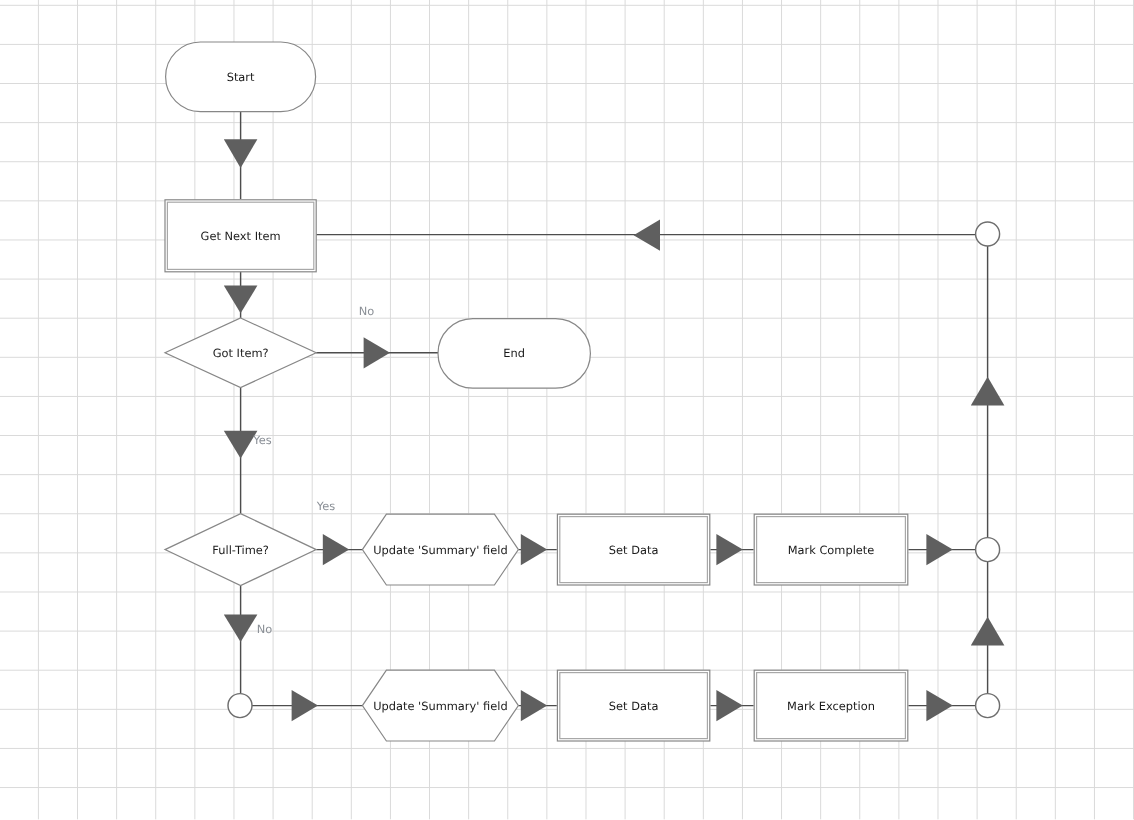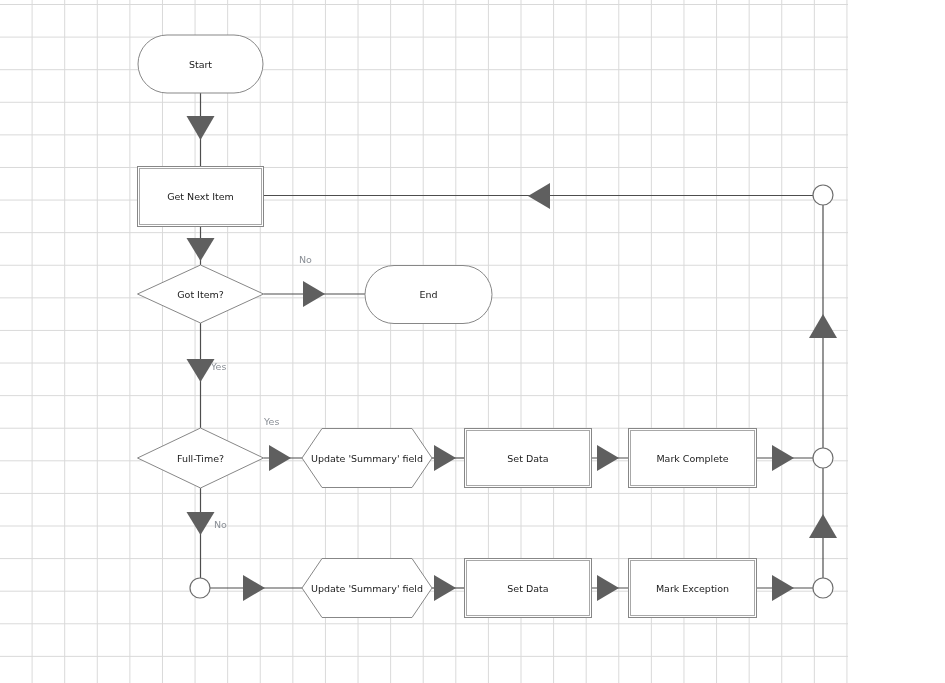--- a/index.html
+++ b/index.html
@@ -2,21 +2,21 @@
 <html><head>
 <meta charset="utf-8">
 <style>
   html, body {
     margin: 0;
     padding: 0;
     background: #ffffff;
   }
   #canvas {
     position: relative;
-    width: 848px;
+    width: 945px;
     height: 683px;
     background-color: #ffffff;
     background-image:
       linear-gradient(to right, #d9d9d9 1px, transparent 1px),
       linear-gradient(to bottom, #d9d9d9 1px, transparent 1px);
     background-size: 32.6px 32.6px;
     background-position: -1px 4px;
     overflow: hidden;
     font-family: "DejaVu Sans", "Liberation Sans", sans-serif;
   }

